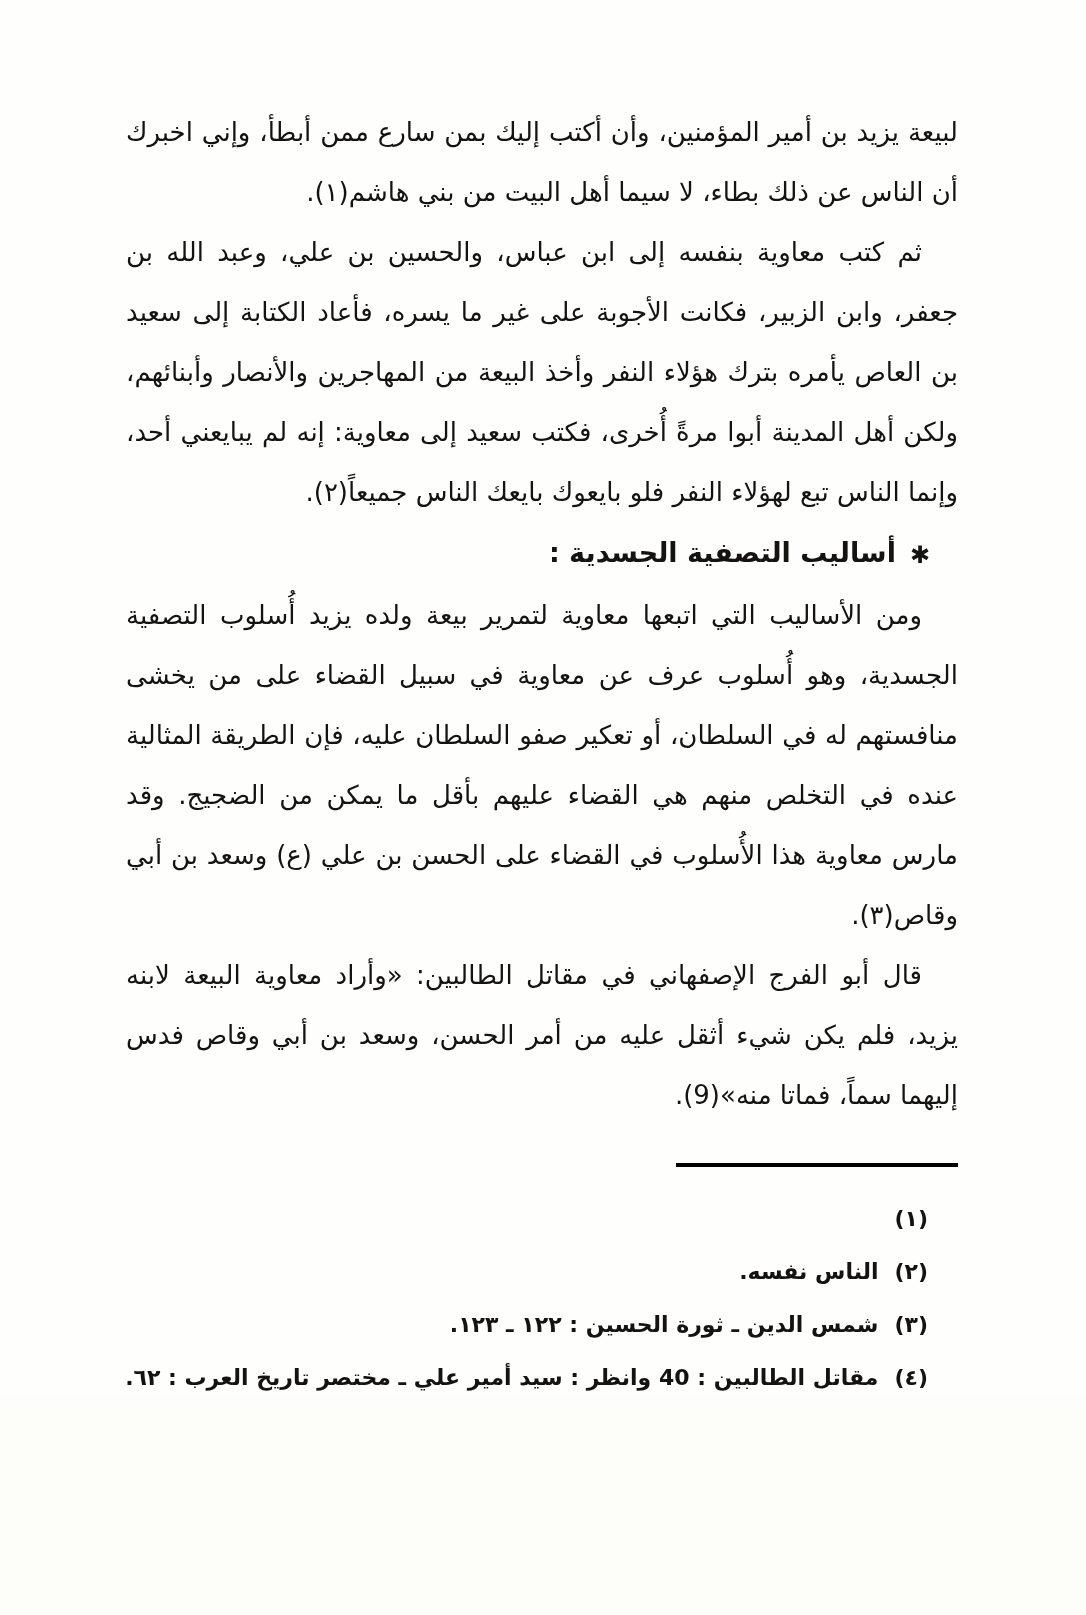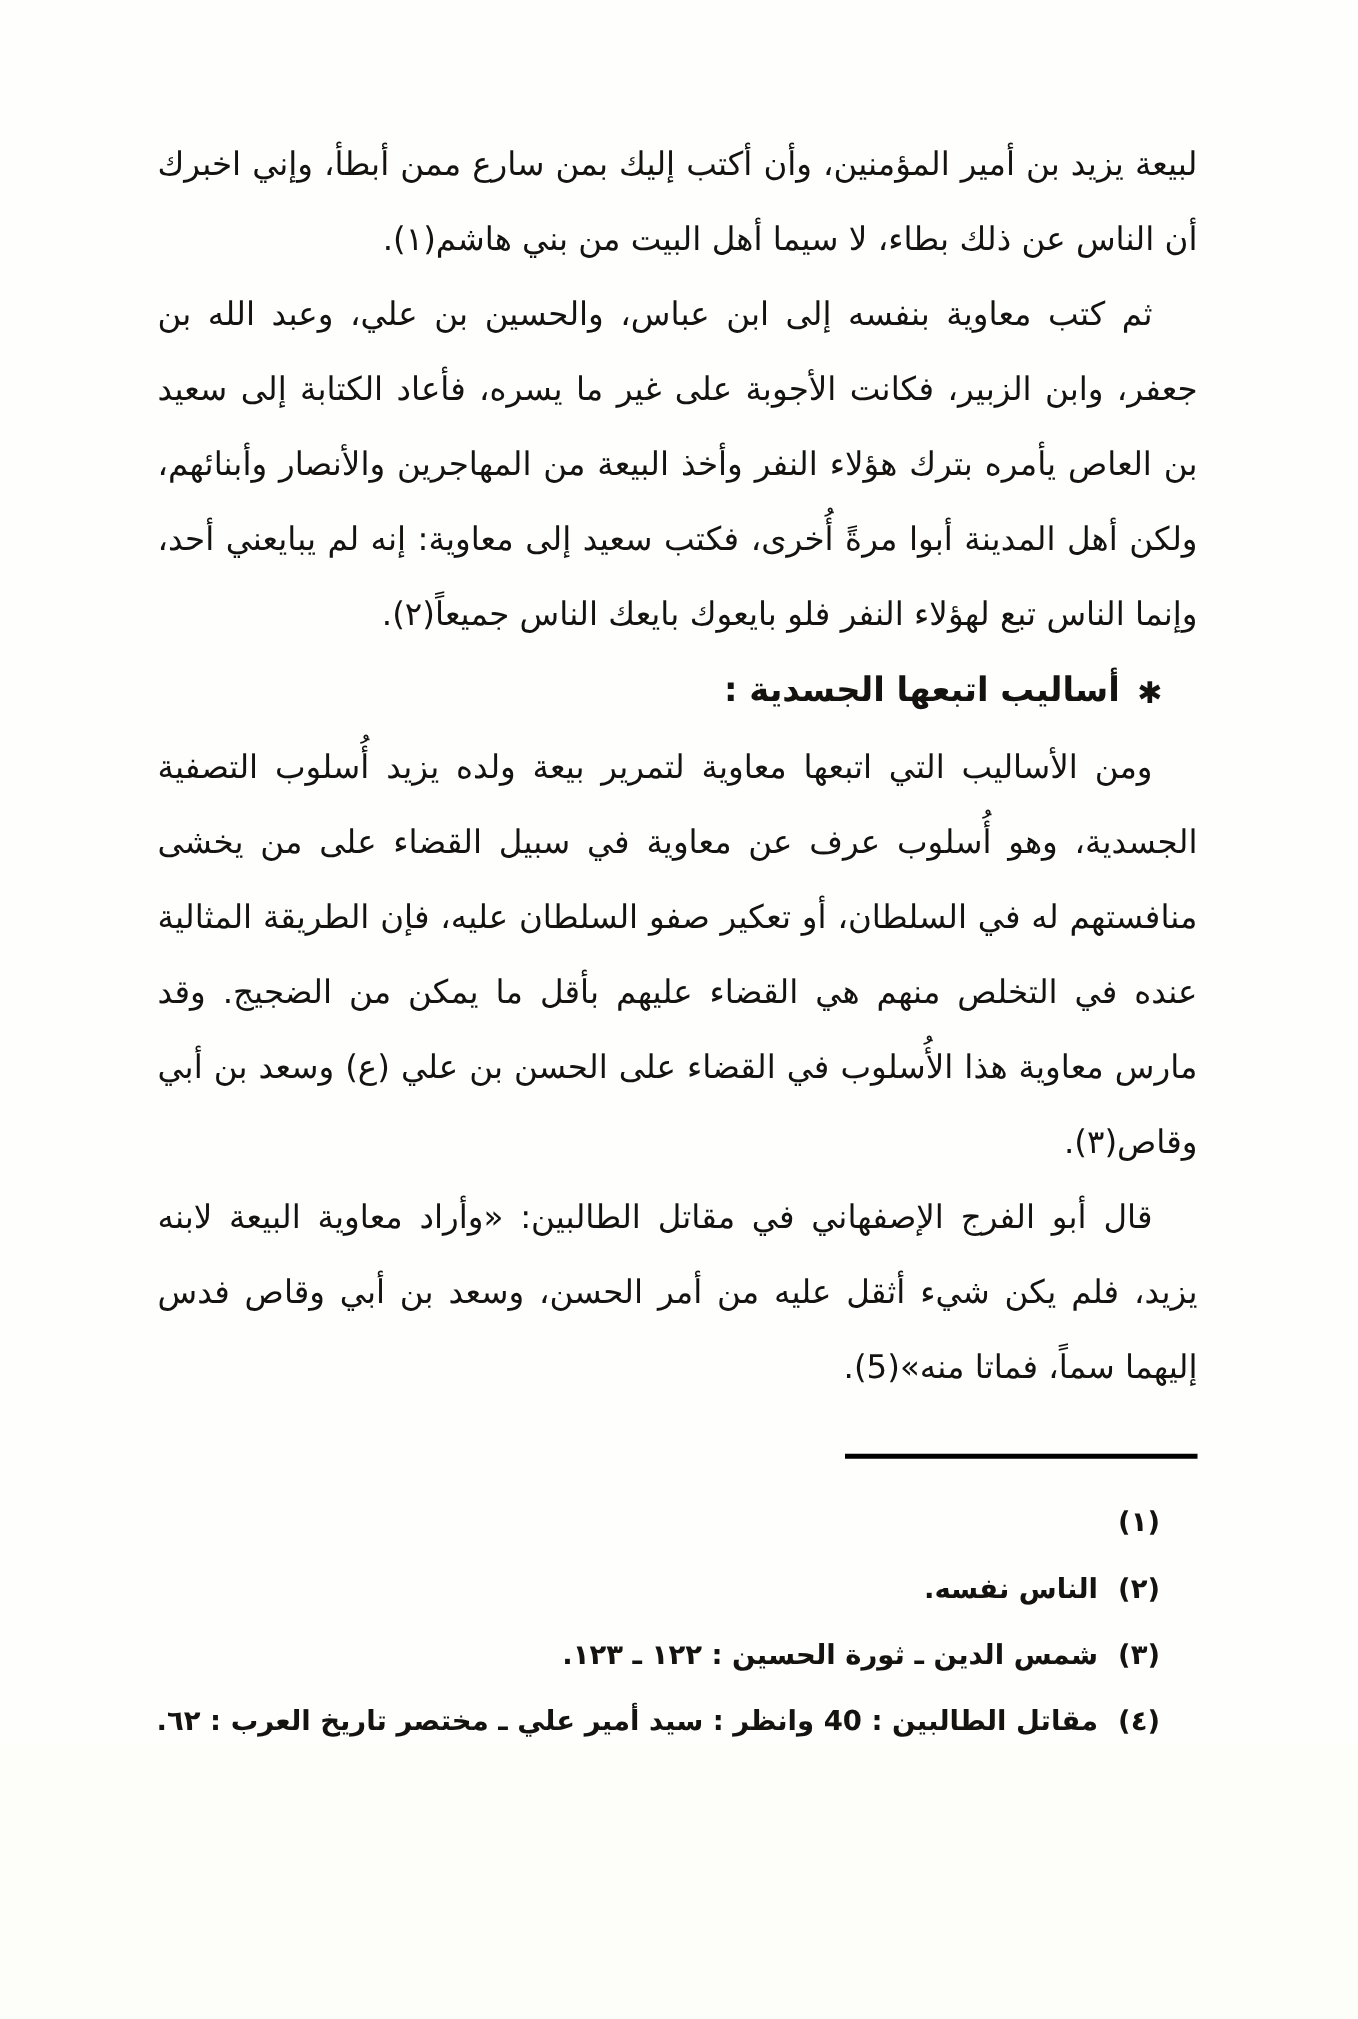--- a/index.html
+++ b/index.html
@@ -83,24 +83,24 @@
 </head>
 <body>
 
 <div class="page">
 
   <main class="body-text">
     <p class="para">لبيعة يزيد بن أمير المؤمنين، وأن أكتب إليك بمن سارع ممن أبطأ، وإني اخبرك أن الناس عن ذلك بطاء، لا سيما أهل البيت من بني هاشم(١).</p>
     <p class="para indent">ثم كتب معاوية بنفسه إلى ابن عباس، والحسين بن علي، وعبد الله بن جعفر، وابن الزبير، فكانت الأجوبة على غير ما يسره، فأعاد الكتابة إلى سعيد بن العاص يأمره بترك هؤلاء النفر وأخذ البيعة من المهاجرين والأنصار وأبنائهم، ولكن أهل المدينة أبوا مرةً أُخرى، فكتب سعيد إلى معاوية: إنه لم يبايعني أحد، وإنما الناس تبع لهؤلاء النفر فلو بايعوك بايعك الناس جميعاً(٢).</p>
     <h2 class="section-heading">
       <span class="star">✱</span>
-      <span>أساليب اتبعها الجسدية :</span>
+      <span>أساليب التصفية الجسدية :</span>
     </h2>
     <p class="para indent">ومن الأساليب التي اتبعها معاوية لتمرير بيعة ولده يزيد أُسلوب التصفية الجسدية، وهو أُسلوب عرف عن معاوية في سبيل القضاء على من يخشى منافستهم له في السلطان، أو تعكير صفو السلطان عليه، فإن الطريقة المثالية عنده في التخلص منهم هي القضاء عليهم بأقل ما يمكن من الضجيج. وقد مارس معاوية هذا الأُسلوب في القضاء على الحسن بن علي (ع) وسعد بن أبي وقاص(٣).</p>
-    <p class="para indent">قال أبو الفرج الإصفهاني في مقاتل الطالبين: «وأراد معاوية البيعة لابنه يزيد، فلم يكن شيء أثقل عليه من أمر الحسن، وسعد بن أبي وقاص فدس إليهما سماً، فماتا منه»(5).</p>
+    <p class="para indent">قال أبو الفرج الإصفهاني في مقاتل الطالبين: «وأراد معاوية البيعة لابنه يزيد، فلم يكن شيء أثقل عليه من أمر الحسن، وسعد بن أبي وقاص فدس إليهما سماً، فماتا منه»(9).</p>
   </main>
 
   <div class="footnote-rule"></div>
 
   <ol class="footnotes">
     <li class="footnote">
       <span class="fn-marker">(١)</span>
     </li>
     <li class="footnote">
       <span class="fn-marker">(٢)</span>

